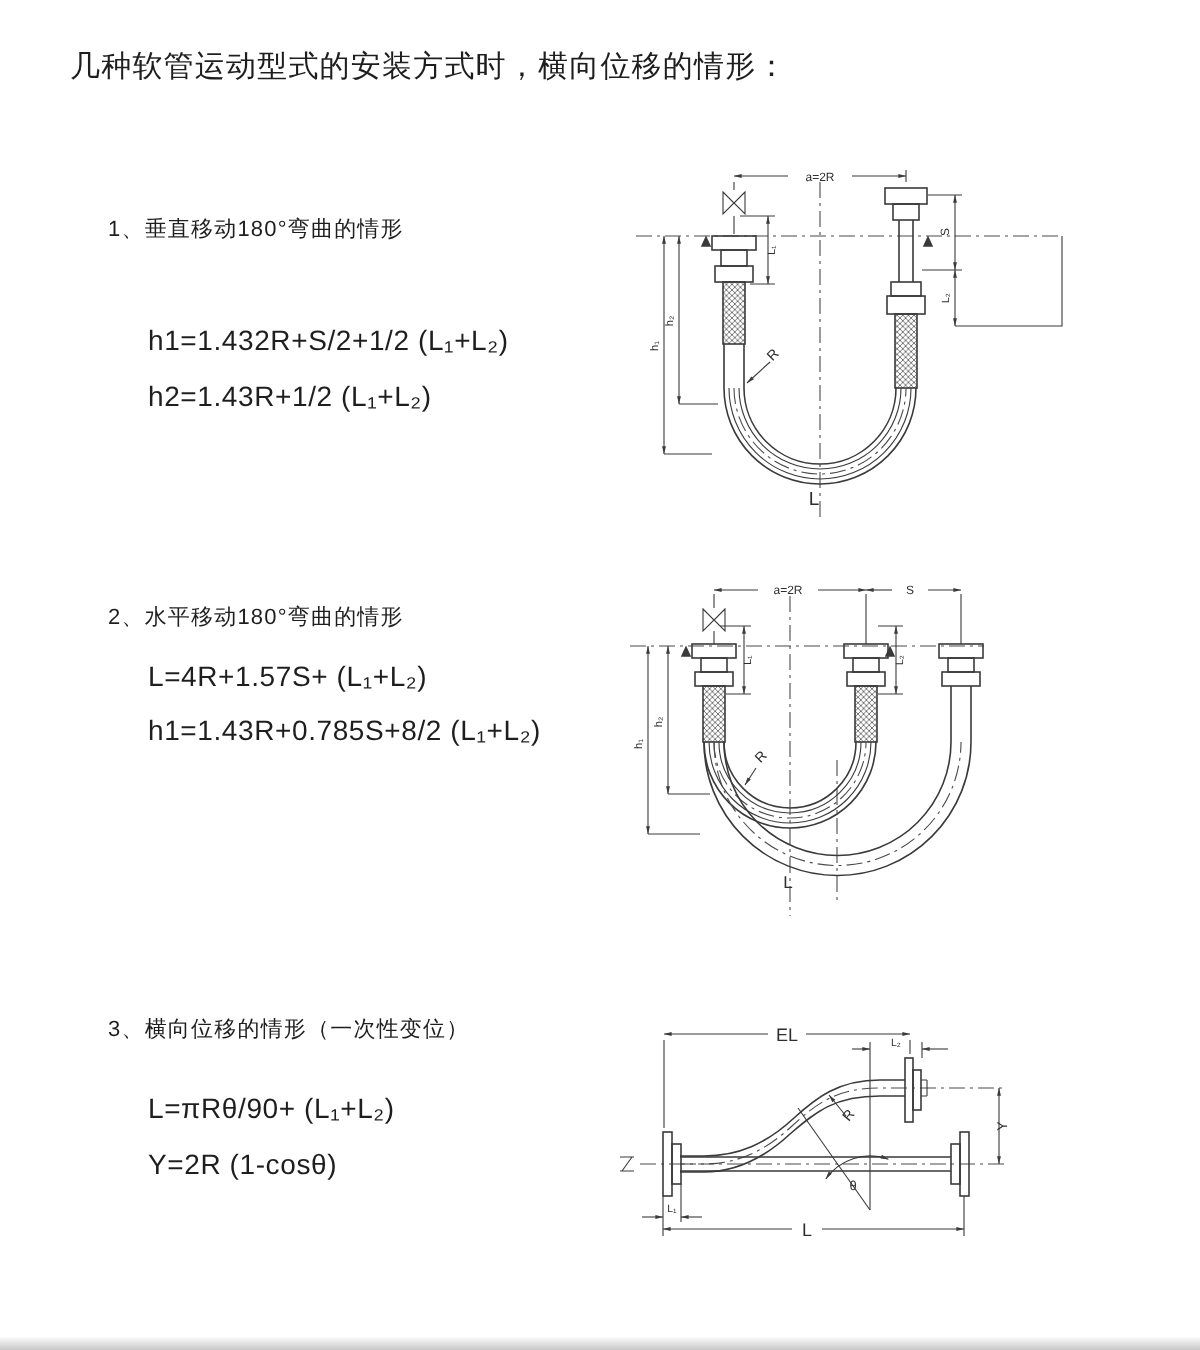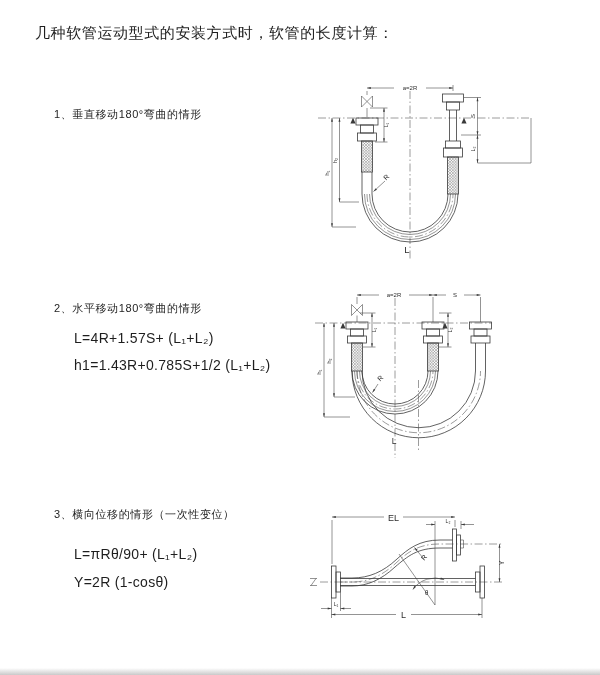--- a/index.html
+++ b/index.html
@@ -26,23 +26,25 @@
     <defs>
       <marker id="arr" viewBox="0 0 10 6" refX="9.5" refY="3" markerWidth="8" markerHeight="4.8" orient="auto-start-reverse">
         <path d="M0.8,0.8 L9.6,3 L0.8,5.2 Z" fill="#3a3a3a"></path>
       </marker>
       <pattern id="hatch" width="2.8" height="2.8" patternUnits="userSpaceOnUse">
         <path d="M0,0 L2.8,2.8 M2.8,0 L0,2.8" stroke="#555" stroke-width="0.4"></path>
       </pattern>
     </defs>
   </svg>
 
-  <div class="title">几种软管运动型式的安装方式时，软管的长度计算：</div>
+  <div class="title">几种软管运动型式的安装方式时，横向位移的情形：</div>
 
   <div class="heading" style="top:107px">1、垂直移动180°弯曲的情形</div>
+  <div class="formula" style="top:162px">h1=1.432R+S/2+1/2 (L₁+L₂)</div>
+  <div class="formula" style="top:190px">h2=1.43R+1/2 (L₁+L₂)</div>
 
   <svg style="left:310px;top:75px" width="260" height="195" viewBox="0 0 260 195">
     <g>
       <path class="cl" d="M100,16 V186"></path>
       <path class="cl" d="M8,43 H221"></path>
       <path class="dim" d="M221,43 V88 H167.5"></path>
       <path fill="#3a3a3a" stroke="none" d="M43,42.8 l-2.6,5.6 h5.2 Z M154,42.8 l-2.6,5.6 h5.2 Z"></path>
     </g>
     <g>
       <path class="dim" d="M57,16 V20 M57,33 V42 M143,10 V16"></path>
@@ -101,21 +103,21 @@
     </g>
     <g>
       <path class="dim" d="M75,106 L63.5,116.5" marker-end="url(#arr)"></path>
       <text x="78" y="104" font-size="7" text-anchor="middle" transform="rotate(-45 78 104)">R</text>
     </g>
     <text x="97" y="177.5" font-size="9.5" text-anchor="middle">L</text>
   </svg>
 
   <div class="heading" style="top:301px">2、水平移动180°弯曲的情形</div>
   <div class="formula" style="top:330px">L=4R+1.57S+ (L₁+L₂)</div>
-  <div class="formula" style="top:357px">h1=1.43R+0.785S+1/2 (L₁+L₂)</div>
+  <div class="formula" style="top:357px">h1=1.43R+0.785S+8/2 (L₁+L₂)</div>
 
   <svg style="left:310px;top:280px" width="260" height="185" viewBox="0 0 260 185">
     <g>
       <path class="cl" d="M85,18 V178"></path>
       <path class="cl" d="M108.5,100 V172"></path>
       <path class="cl" d="M5,43 H182"></path>
       <path fill="#3a3a3a" stroke="none" d="M33,42.8 l-2.6,5.6 h5.2 Z M135,42.8 l-2.6,5.6 h5.2 Z"></path>
     </g>
     <g>
       <path class="dim" d="M47,17 V24 M123,17 V42 M170.5,17 V42"></path>

